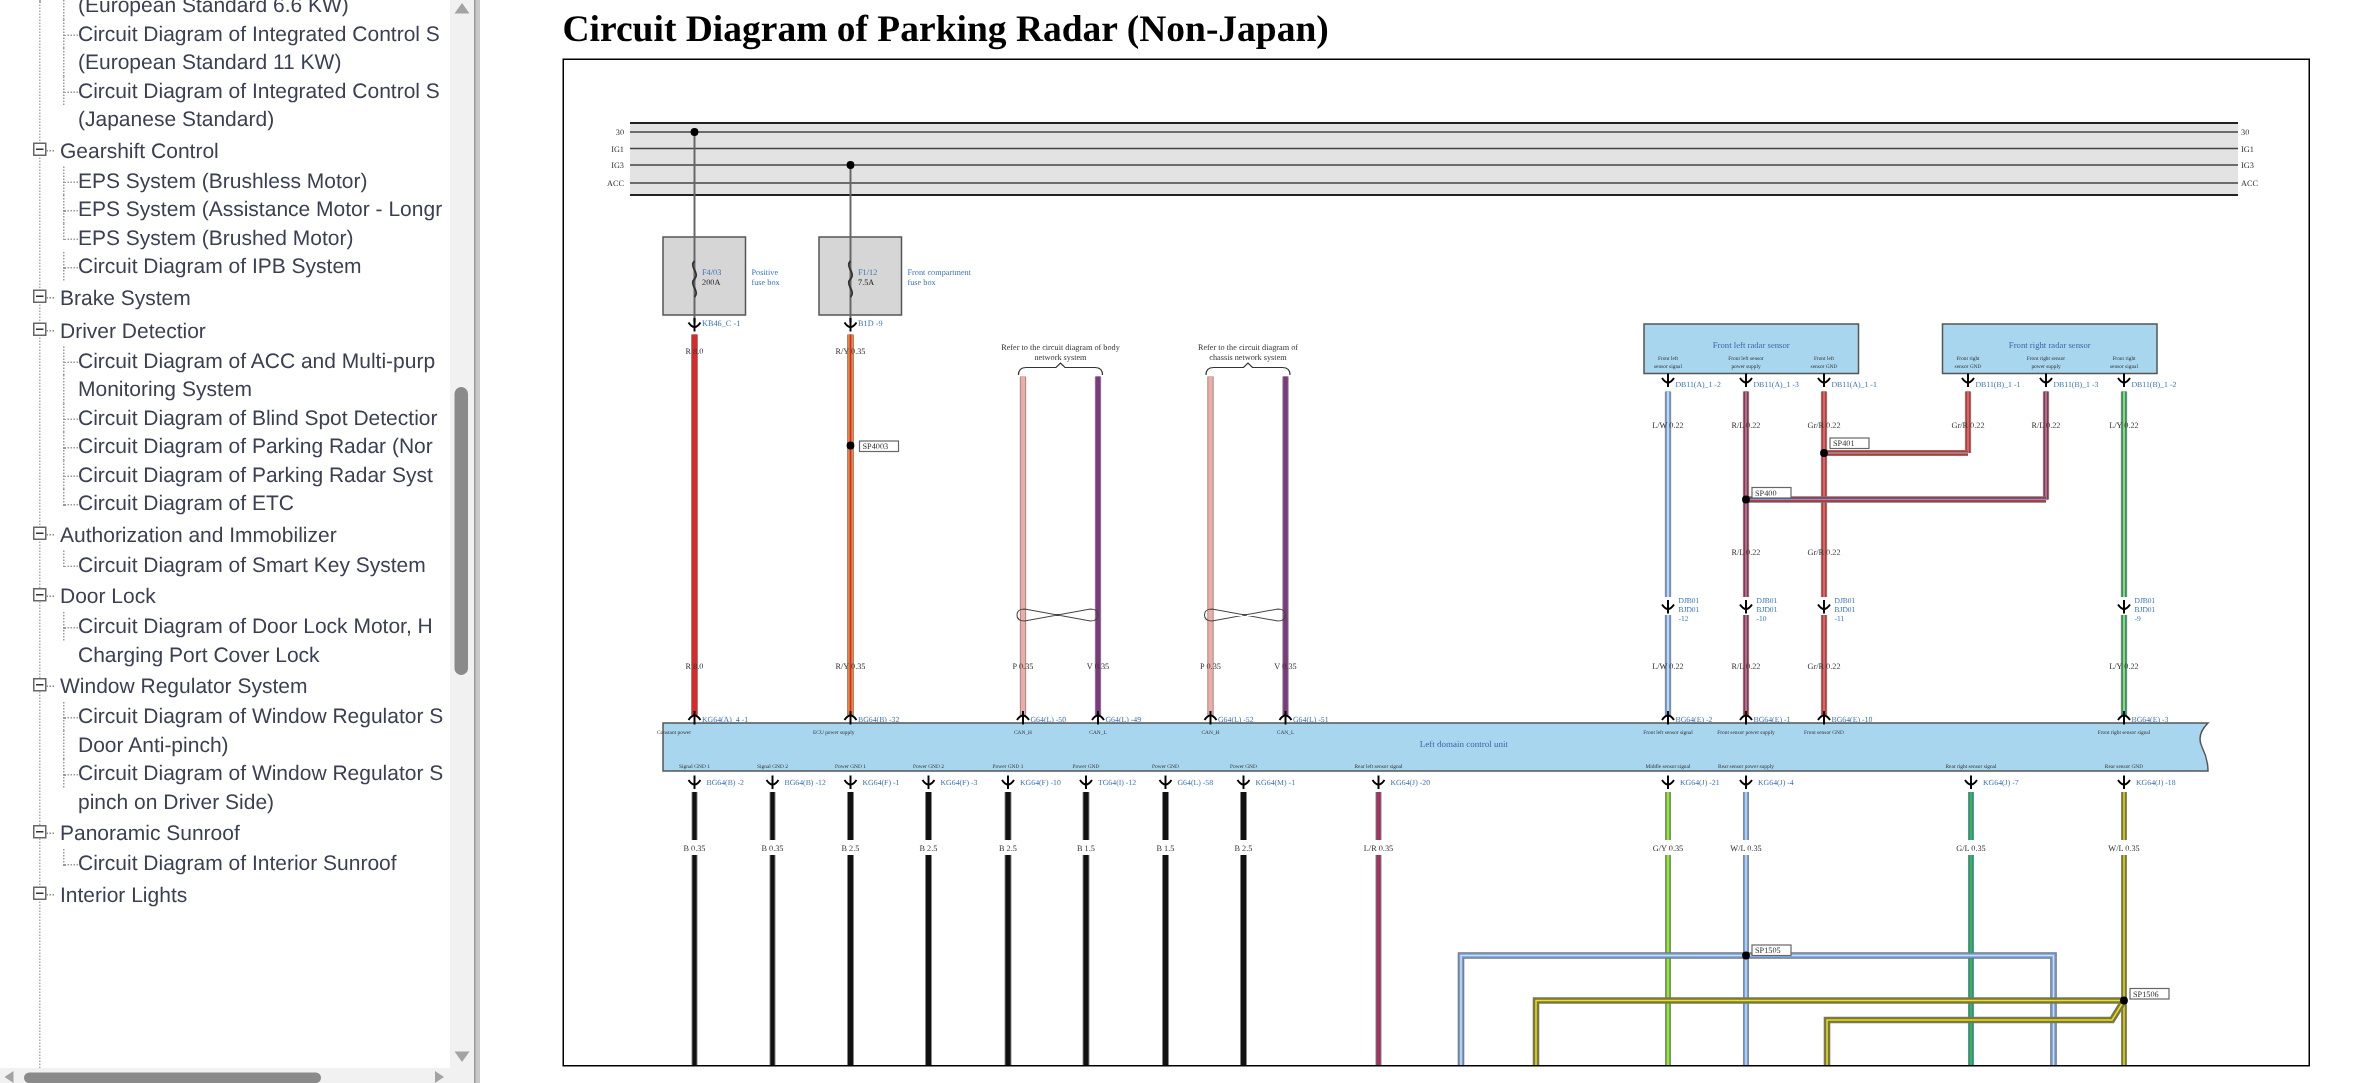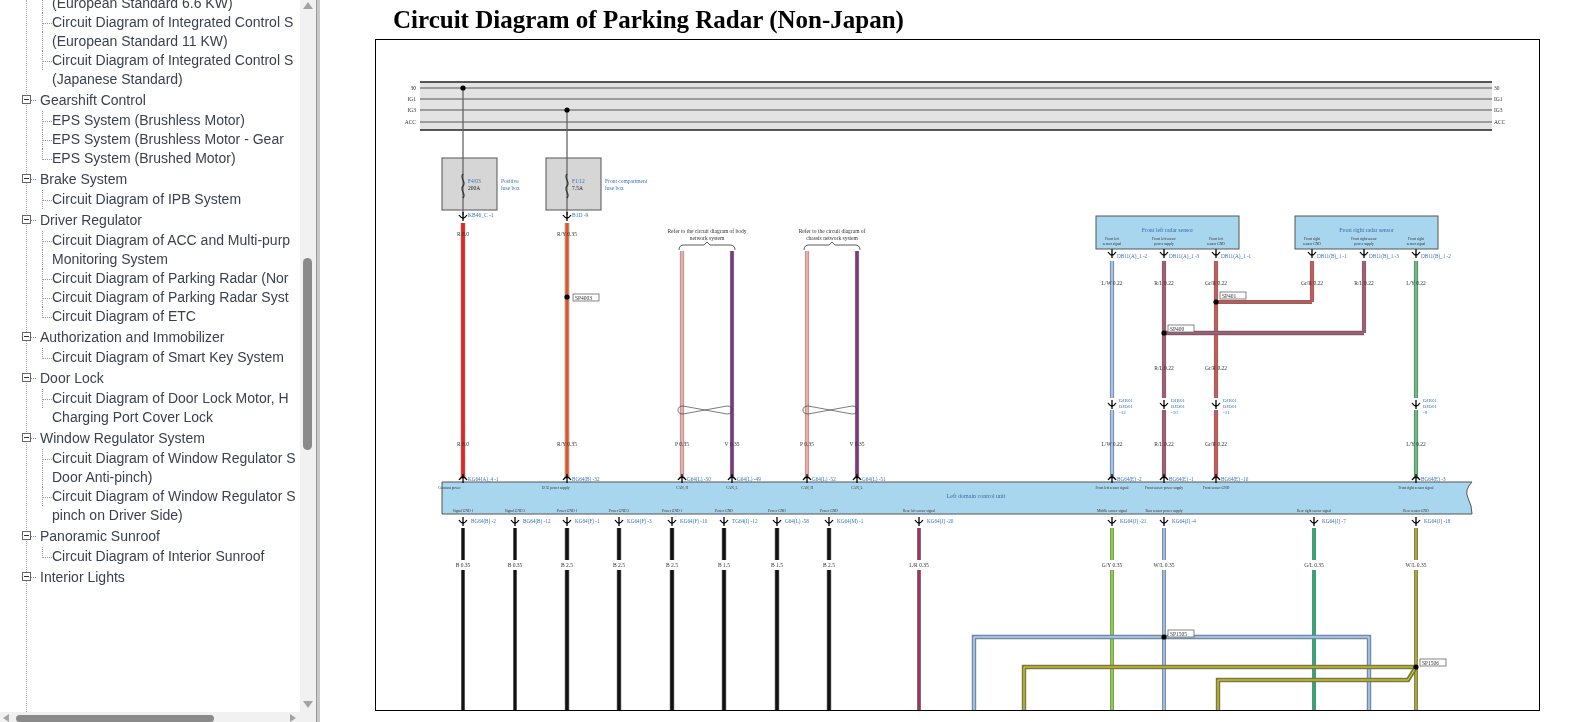--- a/index.html
+++ b/index.html
@@ -16,45 +16,46 @@
   .root-line { position:absolute; left:26px; top:0; height:712px; border-left:1px dotted #aaa; }
   #vscroll { position:absolute; left:300px; top:0; width:16px; height:712px; background:#f1f1f1; }
   #vscroll .up { position:absolute; left:3px; top:2px; width:0; height:0; border-left:5px solid transparent; border-right:5px solid transparent; border-bottom:7px solid #a3a3a3; }
   #vscroll .down { position:absolute; left:3px; bottom:4px; width:0; height:0; border-left:5px solid transparent; border-right:5px solid transparent; border-top:7px solid #a3a3a3; }
   #vscroll .thumb { position:absolute; left:3px; top:258px; width:9px; height:192px; background:#8a8a8a; border-radius:5px; }
   #hscroll { position:absolute; left:0; top:712px; width:316px; height:10px; background:#f1f1f1; }
   #hscroll .thumb { position:absolute; left:16px; top:3px; width:198px; height:7px; background:#8a8a8a; border-radius:4px; }
   #hscroll .left { position:absolute; left:3px; top:2px; border-top:4px solid transparent; border-bottom:4px solid transparent; border-right:6px solid #a3a3a3; }
   #hscroll .right { position:absolute; right:20px; top:2px; border-top:4px solid transparent; border-bottom:4px solid transparent; border-left:6px solid #a3a3a3; }
   #splitter { position:absolute; left:316px; top:0; width:3px; height:722px; background:#c9c9c9; border-left:1px solid #9a9a9a; }
-  #title { position:absolute; left:393px; top:6px; font-family:"Liberation Serif", serif; font-weight:bold; font-size:25px; color:#000; white-space:nowrap; }
+  #title { position:absolute; left:375px; top:6px; font-family:"Liberation Serif", serif; font-weight:bold; font-size:25px; color:#000; white-space:nowrap; }
   #diagram-frame { position:absolute; left:375px; top:39px; width:1165px; height:672px; border:1px solid #000; box-sizing:border-box; overflow:hidden; background:#fff; }
   #diagram { position:absolute; left:0; top:0; }
   svg text { font-family:"Liberation Serif", serif; }
 </style>
 </head>
 <body>
 
 <div id="sidebar">
   <div class="root-line"></div>
   <div id="tree">
       <div class="node leaf"><span class="vline" style="position: absolute; left: 42px; top: 0px; bottom: 0px; border-left: 1px dotted rgb(153, 153, 153);"></span><span>(European Standard 6.6 KW)</span></div>
       <div class="node leaf"><span class="hook"></span><span class="vline" style="position: absolute; left: 42px; top: 10px; bottom: 0px; border-left: 1px dotted rgb(153, 153, 153);"></span><span>Circuit Diagram of Integrated Control S</span></div>
       <div class="node leaf"><span class="vline" style="position: absolute; left: 42px; top: 0px; bottom: 0px; border-left: 1px dotted rgb(153, 153, 153);"></span><span>(European Standard 11 KW)</span></div>
       <div class="node leaf"><span class="hook"></span><span class="vline" style="position: absolute; left: 42px; top: 10px; bottom: 0px; border-left: 1px dotted rgb(153, 153, 153);"></span><span>Circuit Diagram of Integrated Control S</span></div>
       <div class="node leaf"><span>(Japanese Standard)</span></div>
       <div class="node cat"><span class="tog"></span><span class="dotl"></span><span>Gearshift Control</span></div>
       <div class="node leaf"><span class="hook"></span><span class="vline" style="position: absolute; left: 42px; top: 10px; bottom: 0px; border-left: 1px dotted rgb(153, 153, 153);"></span><span>EPS System (Brushless Motor)</span></div>
-      <div class="node leaf"><span class="hook"></span><span class="vline" style="position: absolute; left: 42px; top: 10px; bottom: 0px; border-left: 1px dotted rgb(153, 153, 153);"></span><span>EPS System (Brushless Motor - Gear</span></div>
+      <div class="node leaf"><span class="hook"></span><span class="vline" style="position: absolute; left: 42px; top: 10px; bottom: 0px; border-left: 1px dotted rgb(153, 153, 153);"></span><span>EPS System (Assistance Motor - Longr</span></div>
       <div class="node leaf"><span class="hook"></span><span>EPS System (Brushed Motor)</span></div>
+      <div class="node leaf"><span class="hook"></span><span class="vline" style="position: absolute; left: 42px; top: 10px; bottom: 0px; border-left: 1px dotted rgb(153, 153, 153);"></span><span>Circuit Diagram of IPB System</span></div>
       <div class="node cat"><span class="tog"></span><span class="dotl"></span><span>Brake System</span></div>
-      <div class="node leaf"><span class="hook"></span><span class="vline" style="position: absolute; left: 42px; top: 10px; bottom: 0px; border-left: 1px dotted rgb(153, 153, 153);"></span><span>Circuit Diagram of IPB System</span></div>
-      <div class="node cat"><span class="tog"></span><span class="dotl"></span><span>Driver Regulator</span></div>
+      <div class="node cat"><span class="tog"></span><span class="dotl"></span><span>Driver Detectior</span></div>
       <div class="node leaf"><span class="hook"></span><span class="vline" style="position: absolute; left: 42px; top: 10px; bottom: 0px; border-left: 1px dotted rgb(153, 153, 153);"></span><span>Circuit Diagram of ACC and Multi-purp</span></div>
       <div class="node leaf"><span class="vline" style="position: absolute; left: 42px; top: 0px; bottom: 0px; border-left: 1px dotted rgb(153, 153, 153);"></span><span>Monitoring System</span></div>
+      <div class="node leaf"><span class="hook"></span><span class="vline" style="position: absolute; left: 42px; top: 10px; bottom: 0px; border-left: 1px dotted rgb(153, 153, 153);"></span><span>Circuit Diagram of Blind Spot Detectior</span></div>
       <div class="node leaf"><span class="hook"></span><span class="vline" style="position: absolute; left: 42px; top: 10px; bottom: 0px; border-left: 1px dotted rgb(153, 153, 153);"></span><span>Circuit Diagram of Parking Radar (Nor</span></div>
       <div class="node leaf"><span class="hook"></span><span class="vline" style="position: absolute; left: 42px; top: 10px; bottom: 0px; border-left: 1px dotted rgb(153, 153, 153);"></span><span>Circuit Diagram of Parking Radar Syst</span></div>
       <div class="node leaf"><span class="hook"></span><span>Circuit Diagram of ETC</span></div>
       <div class="node cat"><span class="tog"></span><span class="dotl"></span><span>Authorization and Immobilizer</span></div>
       <div class="node leaf"><span class="hook"></span><span>Circuit Diagram of Smart Key System</span></div>
       <div class="node cat"><span class="tog"></span><span class="dotl"></span><span>Door Lock</span></div>
       <div class="node leaf"><span class="hook"></span><span class="vline" style="position: absolute; left: 42px; top: 10px; bottom: 0px; border-left: 1px dotted rgb(153, 153, 153);"></span><span>Circuit Diagram of Door Lock Motor, H</span></div>
       <div class="node leaf"><span>Charging Port Cover Lock</span></div>
       <div class="node cat"><span class="tog"></span><span class="dotl"></span><span>Window Regulator System</span></div>
       <div class="node leaf"><span class="hook"></span><span class="vline" style="position: absolute; left: 42px; top: 10px; bottom: 0px; border-left: 1px dotted rgb(153, 153, 153);"></span><span>Circuit Diagram of Window Regulator S</span></div>

